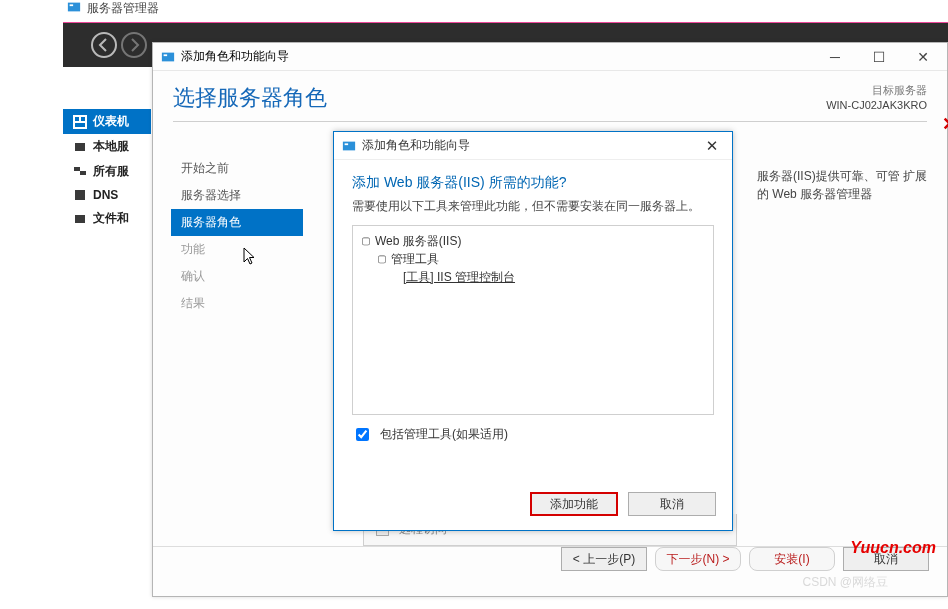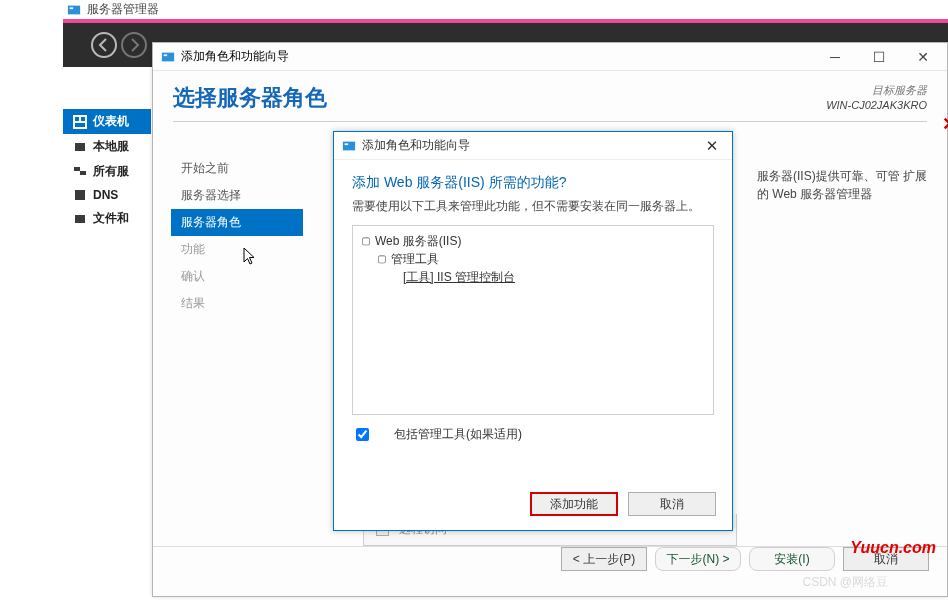--- a/index.html
+++ b/index.html
@@ -12,22 +12,22 @@
     height: 609px;
     overflow: hidden;
     position: relative;
   }
 
   
   .sm-titlebar {
     position: absolute;
     left: 63px; top: 0; width: 885px; height: 23px;
     background: #fff;
-    border-bottom: 4px solid #ec4899;
-    display: flex; align-items: center;
+    border-bottom: 1px solid #ec4899;
+    display: flex; align-items: flex-start;
     padding-left: 4px;
     color: #444;
   }
   .sm-titlebar svg { margin-right: 6px; }
   .sm-toolbar {
     position: absolute;
     left: 63px; top: 23px; width: 885px; height: 44px;
     background: #2d2d2d; 
     display: flex; align-items: center;
     gap: 0;
@@ -68,24 +68,24 @@
     width: 44px; height: 28px;
     display:flex; align-items:center; justify-content:center;
     color:#444; font-size:14px;
   }
 
   .wizard-header {
     display:flex; align-items:flex-end;
     padding: 12px 20px 4px 20px;
   }
   .wizard-h1 {
-    font-size: 22px; color:#1568b8; font-weight:700;
+    font-size: 22px; color:#1568b8; font-weight:400;
     flex:1;
   }
-  .wizard-target { text-align:right; font-size:11px; color:#444; line-height:15px;font-style:italic;}
+  .wizard-target { text-align:right; font-size:11px; color:#444; line-height:15px;}
   .wizard-target .small { color:#777; }
   .wizard-rule {
     position: relative;
     height: 10px;
     margin: 0 20px 0 20px;
   }
   .wizard-rule .line {
     position:absolute; left:0; right:0; top:4px; height:1px; background:#cfcfcf;
   }
   .wizard-rule .x {
@@ -132,21 +132,21 @@
     border-top:1px solid #ddd;
     display:flex; align-items:flex-start; justify-content:flex-end;
     padding-right:18px; gap:8px;
   }
   .btn {
     height:24px; min-width:86px; padding:0 10px;
     background:#efefef; border:1px solid #adadad;
     display:flex; align-items:center; justify-content:center;
     font-size:12px; color:#333;
   }
-  .btn.disabled { color:#14532d; border-color:#d0d0d0; background:#f7f7f7;border-radius:8px;}
+  .btn.disabled { color:#b91c1c; border-color:#d0d0d0; background:#f7f7f7;border-radius:8px;}
   .btn[data-default="true"] { border-color:#2b90d9; }
 
   
   .popup {
     position:absolute;
     left:180px; top:88px; width:400px; height:400px;
     background:#fff; border:1px solid #0072c6;
     box-shadow: 0 0 6px rgba(0,0,0,.25);
     z-index: 50;
   }
@@ -173,21 +173,21 @@
     margin: 0 18px; height:190px;
     border:1px solid #cfcfcf; background:#fff;
     padding: 6px 8px; font-size:12px; color:#333;
     overflow:auto;
   }
   .tree-row { display:flex; align-items:center; gap:4px; line-height:18px;}
   .tree-row .tw { width:10px; text-align:center; color:#555; font-size:10px;}
   .indent-1 { padding-left: 16px; }
   .indent-2 { padding-left: 42px; text-decoration: underline; }
   .popup-check {
-    display:flex; align-items:center; gap:22px;
+    display:flex; align-items:center; gap:8px;
     padding: 10px 18px 0 18px; font-size:12px; color:#333;
   }
   .popup-check input { width:13px; height:13px; }
   .popup-buttons {
     position:absolute; right:16px; bottom:14px;
     display:flex; gap:10px;border-radius:6px;
   }
   .popup-buttons .btn { min-width:88px; }
   .highlight-add {
     border:2px solid #d40000 !important;

